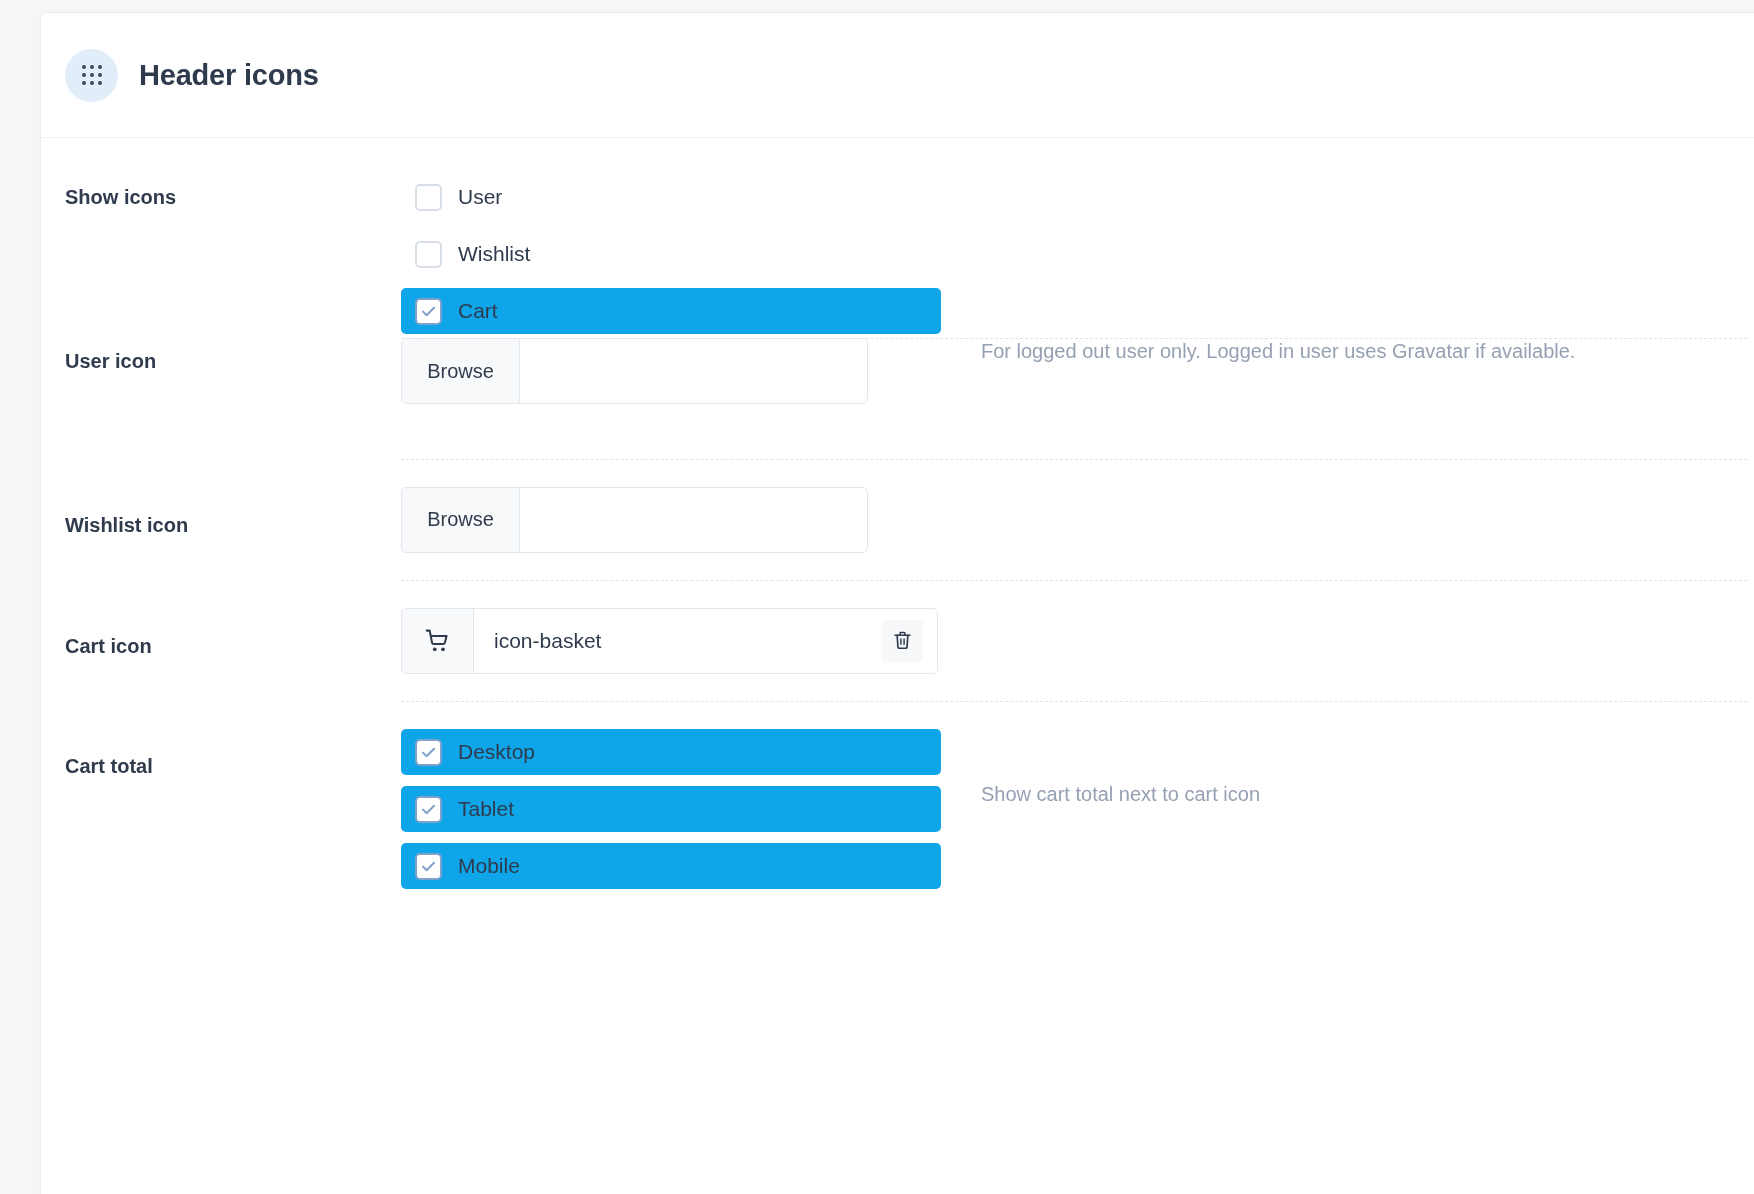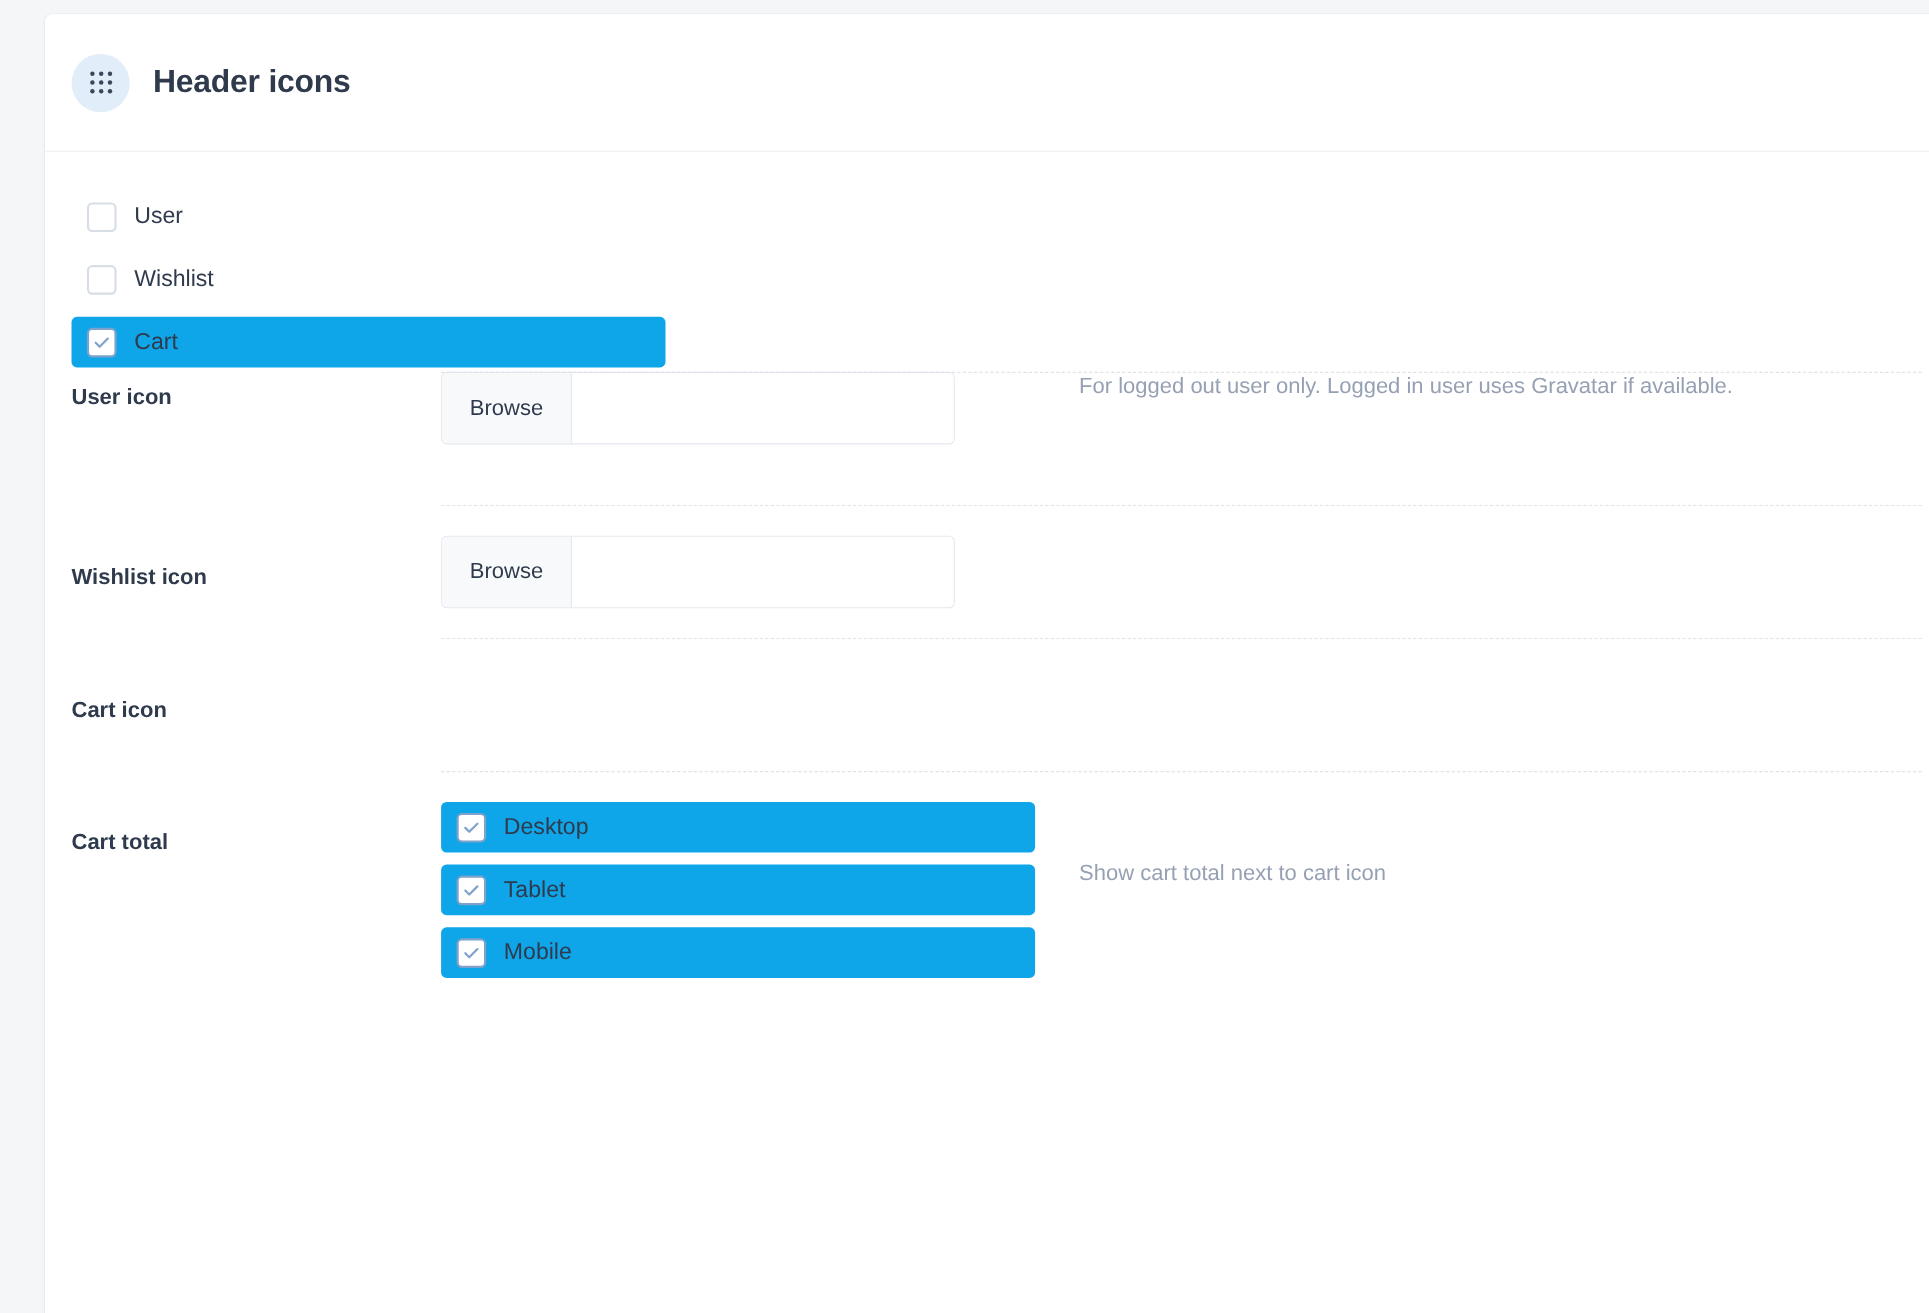--- a/index.html
+++ b/index.html
@@ -276,20 +276,21 @@
             <i></i>
             <i></i>
         </span>
       </div>
       <h1 class="panel-title">Header icons</h1>
     </header>
 
     <div class="rows">
 
       <div class="row row-show-icons">
+        <div class="row-label">Show icons</div>
         <div class="row-control">
           <div class="check-list">
             <div class="check-item">
               <span class="cbox"></span>
               <span class="check-label">User</span>
             </div>
             <div class="check-item">
               <span class="cbox"></span>
               <span class="check-label">Wishlist</span>
             </div>
@@ -323,20 +324,40 @@
           <div class="file-field">
             <div class="browse-btn">Browse</div>
             <input class="file-value" type="text" value="" style="">
           </div>
         </div>
         <div class="row-help"></div>
       </div>
 
       <div class="row row-carticon">
         <div class="row-label">Cart icon</div>
+        <div class="row-control">
+          <div class="icon-field">
+            <div class="icon-prefix">
+              <svg width="26" height="26" viewBox="0 0 24 24" fill="none" aria-hidden="true">
+                <path d="M1.6 2.4h2.7l2.2 11.1a1.6 1.6 0 0 0 1.6 1.3h8.6a1.6 1.6 0 0 0 1.6-1.2l1.6-6.3H5.2" stroke="#2f3b4d" stroke-width="1.9" stroke-linecap="round" stroke-linejoin="round"></path>
+                <circle cx="9" cy="19.6" r="1.7" fill="#2f3b4d"></circle>
+                <circle cx="16.6" cy="19.6" r="1.7" fill="#2f3b4d"></circle>
+              </svg>
+            </div>
+            <input class="icon-value" type="text" value="icon-basket" style="">
+            <div class="icon-clear">
+              <svg width="21" height="21" viewBox="0 0 24 24" fill="none" aria-hidden="true">
+                <path d="M3.5 6h17" stroke="#2f3b4d" stroke-width="1.9" stroke-linecap="round"></path>
+                <path d="M9.2 6V3.9a1 1 0 0 1 1-1h3.6a1 1 0 0 1 1 1V6" stroke="#2f3b4d" stroke-width="1.9" stroke-linecap="round" stroke-linejoin="round"></path>
+                <path d="M5.9 6.2l.9 13.1a1.7 1.7 0 0 0 1.7 1.6h7a1.7 1.7 0 0 0 1.7-1.6l.9-13.1" stroke="#2f3b4d" stroke-width="1.9" stroke-linecap="round" stroke-linejoin="round"></path>
+                <path d="M10.2 10.4v6M13.8 10.4v6" stroke="#2f3b4d" stroke-width="1.7" stroke-linecap="round"></path>
+              </svg>
+            </div>
+          </div>
+        </div>
         <div class="row-help"></div>
       </div>
 
       <div class="row row-carttotal">
         <div class="row-label">Cart total</div>
         <div class="row-control">
           <div class="check-list">
             <div class="check-item checked">
               <span class="cbox">
                 <svg width="17" height="17" viewBox="0 0 17 17" fill="none" aria-hidden="true">

